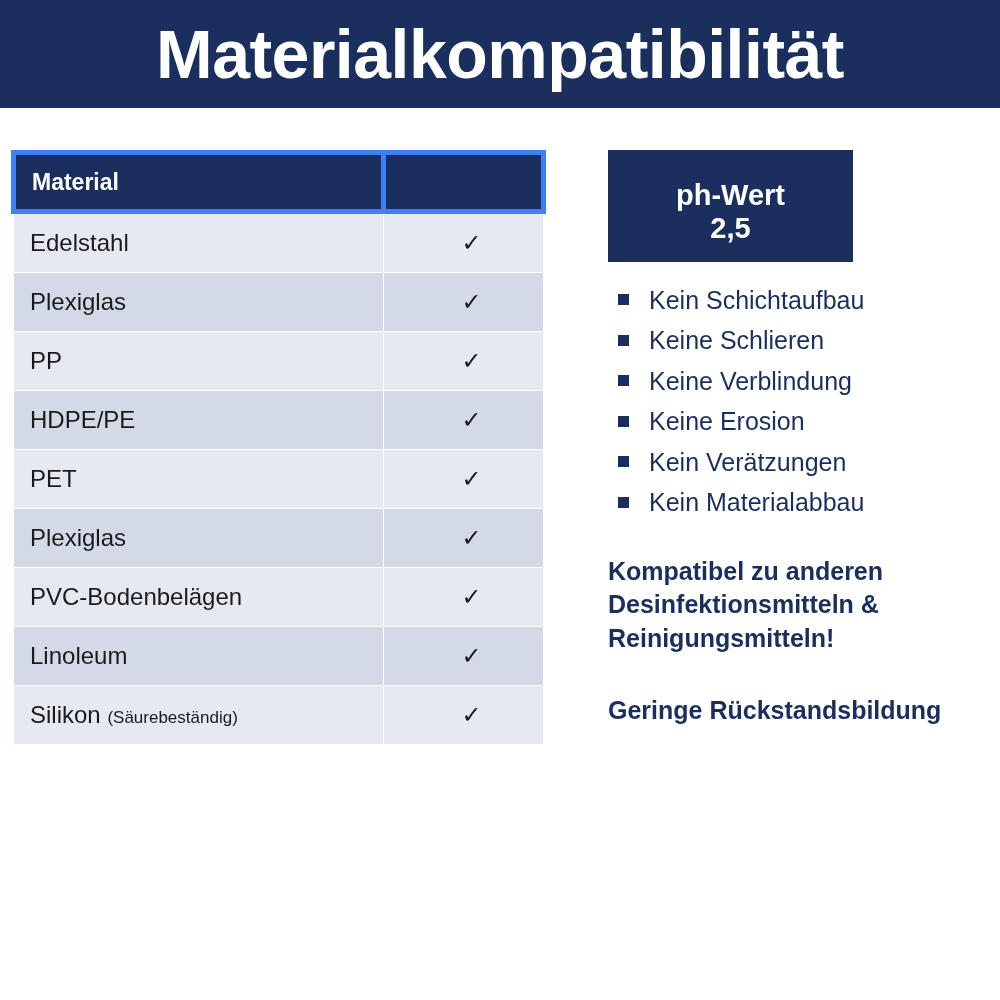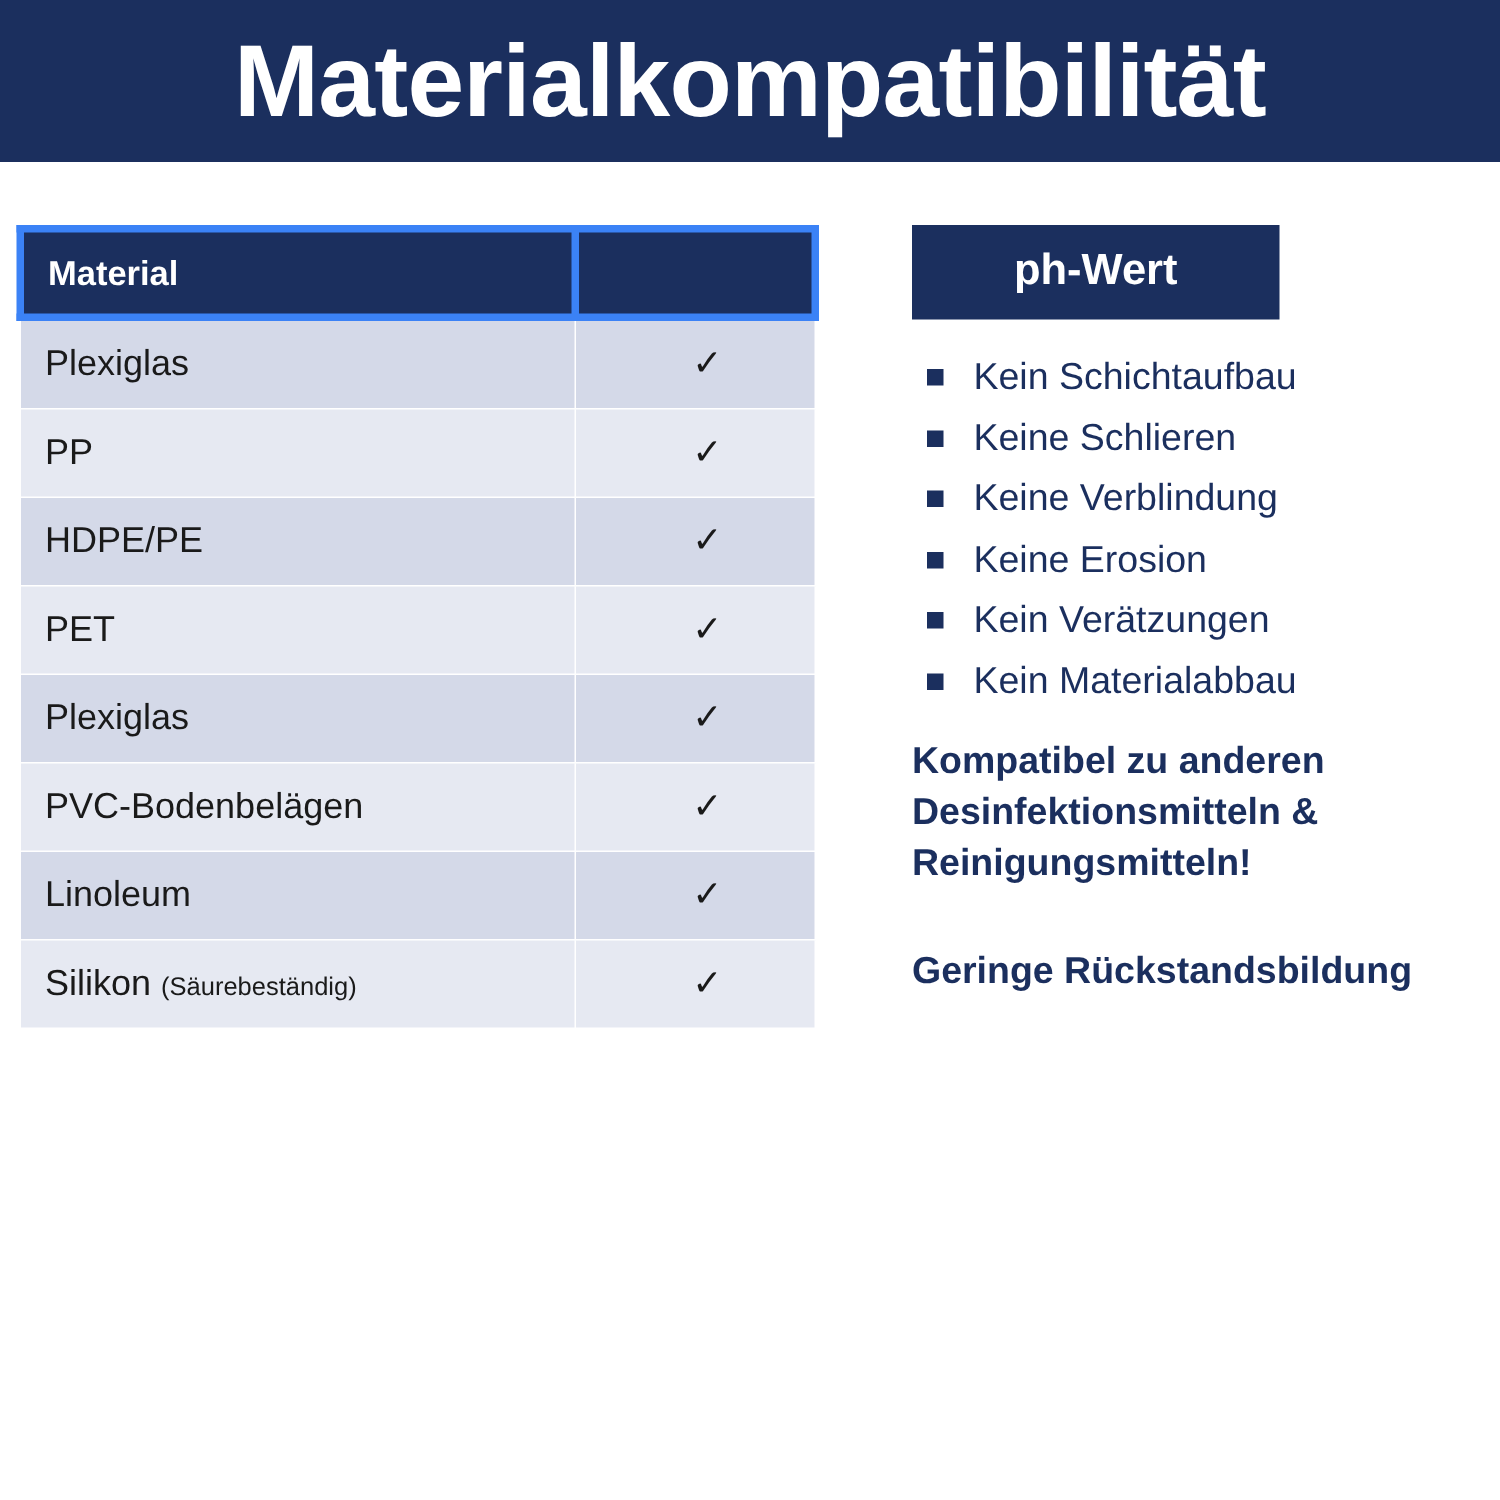--- a/index.html
+++ b/index.html
@@ -97,21 +97,21 @@
     position: absolute;
     top: 150px;
     left: 608px;
     width: 392px;
   }
   .ph-box {
     width: 245px;
     background: #1b2f5e;
     color: #ffffff;
     text-align: center;
-    padding: 14px 0 16px 0;
+    padding: 29px 0 16px 0;
     box-sizing: border-box;
   }
   .ph-label {
     font-size: 29px;
     font-weight: bold;
     line-height: 1.15;
   }
   .ph-value {
     font-size: 29px;
     font-weight: bold;
@@ -133,21 +133,21 @@
   .bullet {
     display: inline-block;
     width: 11px;
     height: 11px;
     background: #1b2f5e;
     margin: 0 20px 0 10px;
     flex: 0 0 auto;
   }
 
   .claim {
-    margin-top: 17px;
+    margin-top: 32px;
     color: #1b2f5e;
     font-size: 25px;
     font-weight: bold;
     line-height: 1.35;
   }
   .claim-2 {
     margin-top: 40px;
     color: #1b2f5e;
     font-size: 25px;
     font-weight: bold;
@@ -169,20 +169,24 @@
         <col class="c-name">
         <col class="c-mark">
       </colgroup>
       <thead>
         <tr>
           <th>Material</th>
           <th class="blank"></th>
         </tr>
       </thead>
       <tbody>
+        <tr class="odd">
+          <td><span>Edelstahl</span></td>
+          <td class="mark">✓</td>
+        </tr>
         <tr class="even">
           <td><span>Plexiglas</span></td>
           <td class="mark">✓</td>
         </tr>
         <tr class="odd">
           <td><span>PP</span></td>
           <td class="mark">✓</td>
         </tr>
         <tr class="even">
           <td><span>HDPE/PE</span></td>
@@ -212,20 +216,21 @@
           <td class="mark">✓</td>
         </tr>
       </tbody>
     </table>
   </div>
 
   <div class="right">
 
     <div class="ph-box">
       <div class="ph-label">ph-Wert</div>
+      <div class="ph-value">2,5</div>
     </div>
 
     <ul class="benefits">
       <li>
         <span class="bullet"></span>
         <span>Kein Schichtaufbau</span>
       </li>
       <li>
         <span class="bullet"></span>
         <span>Keine Schlieren</span>

